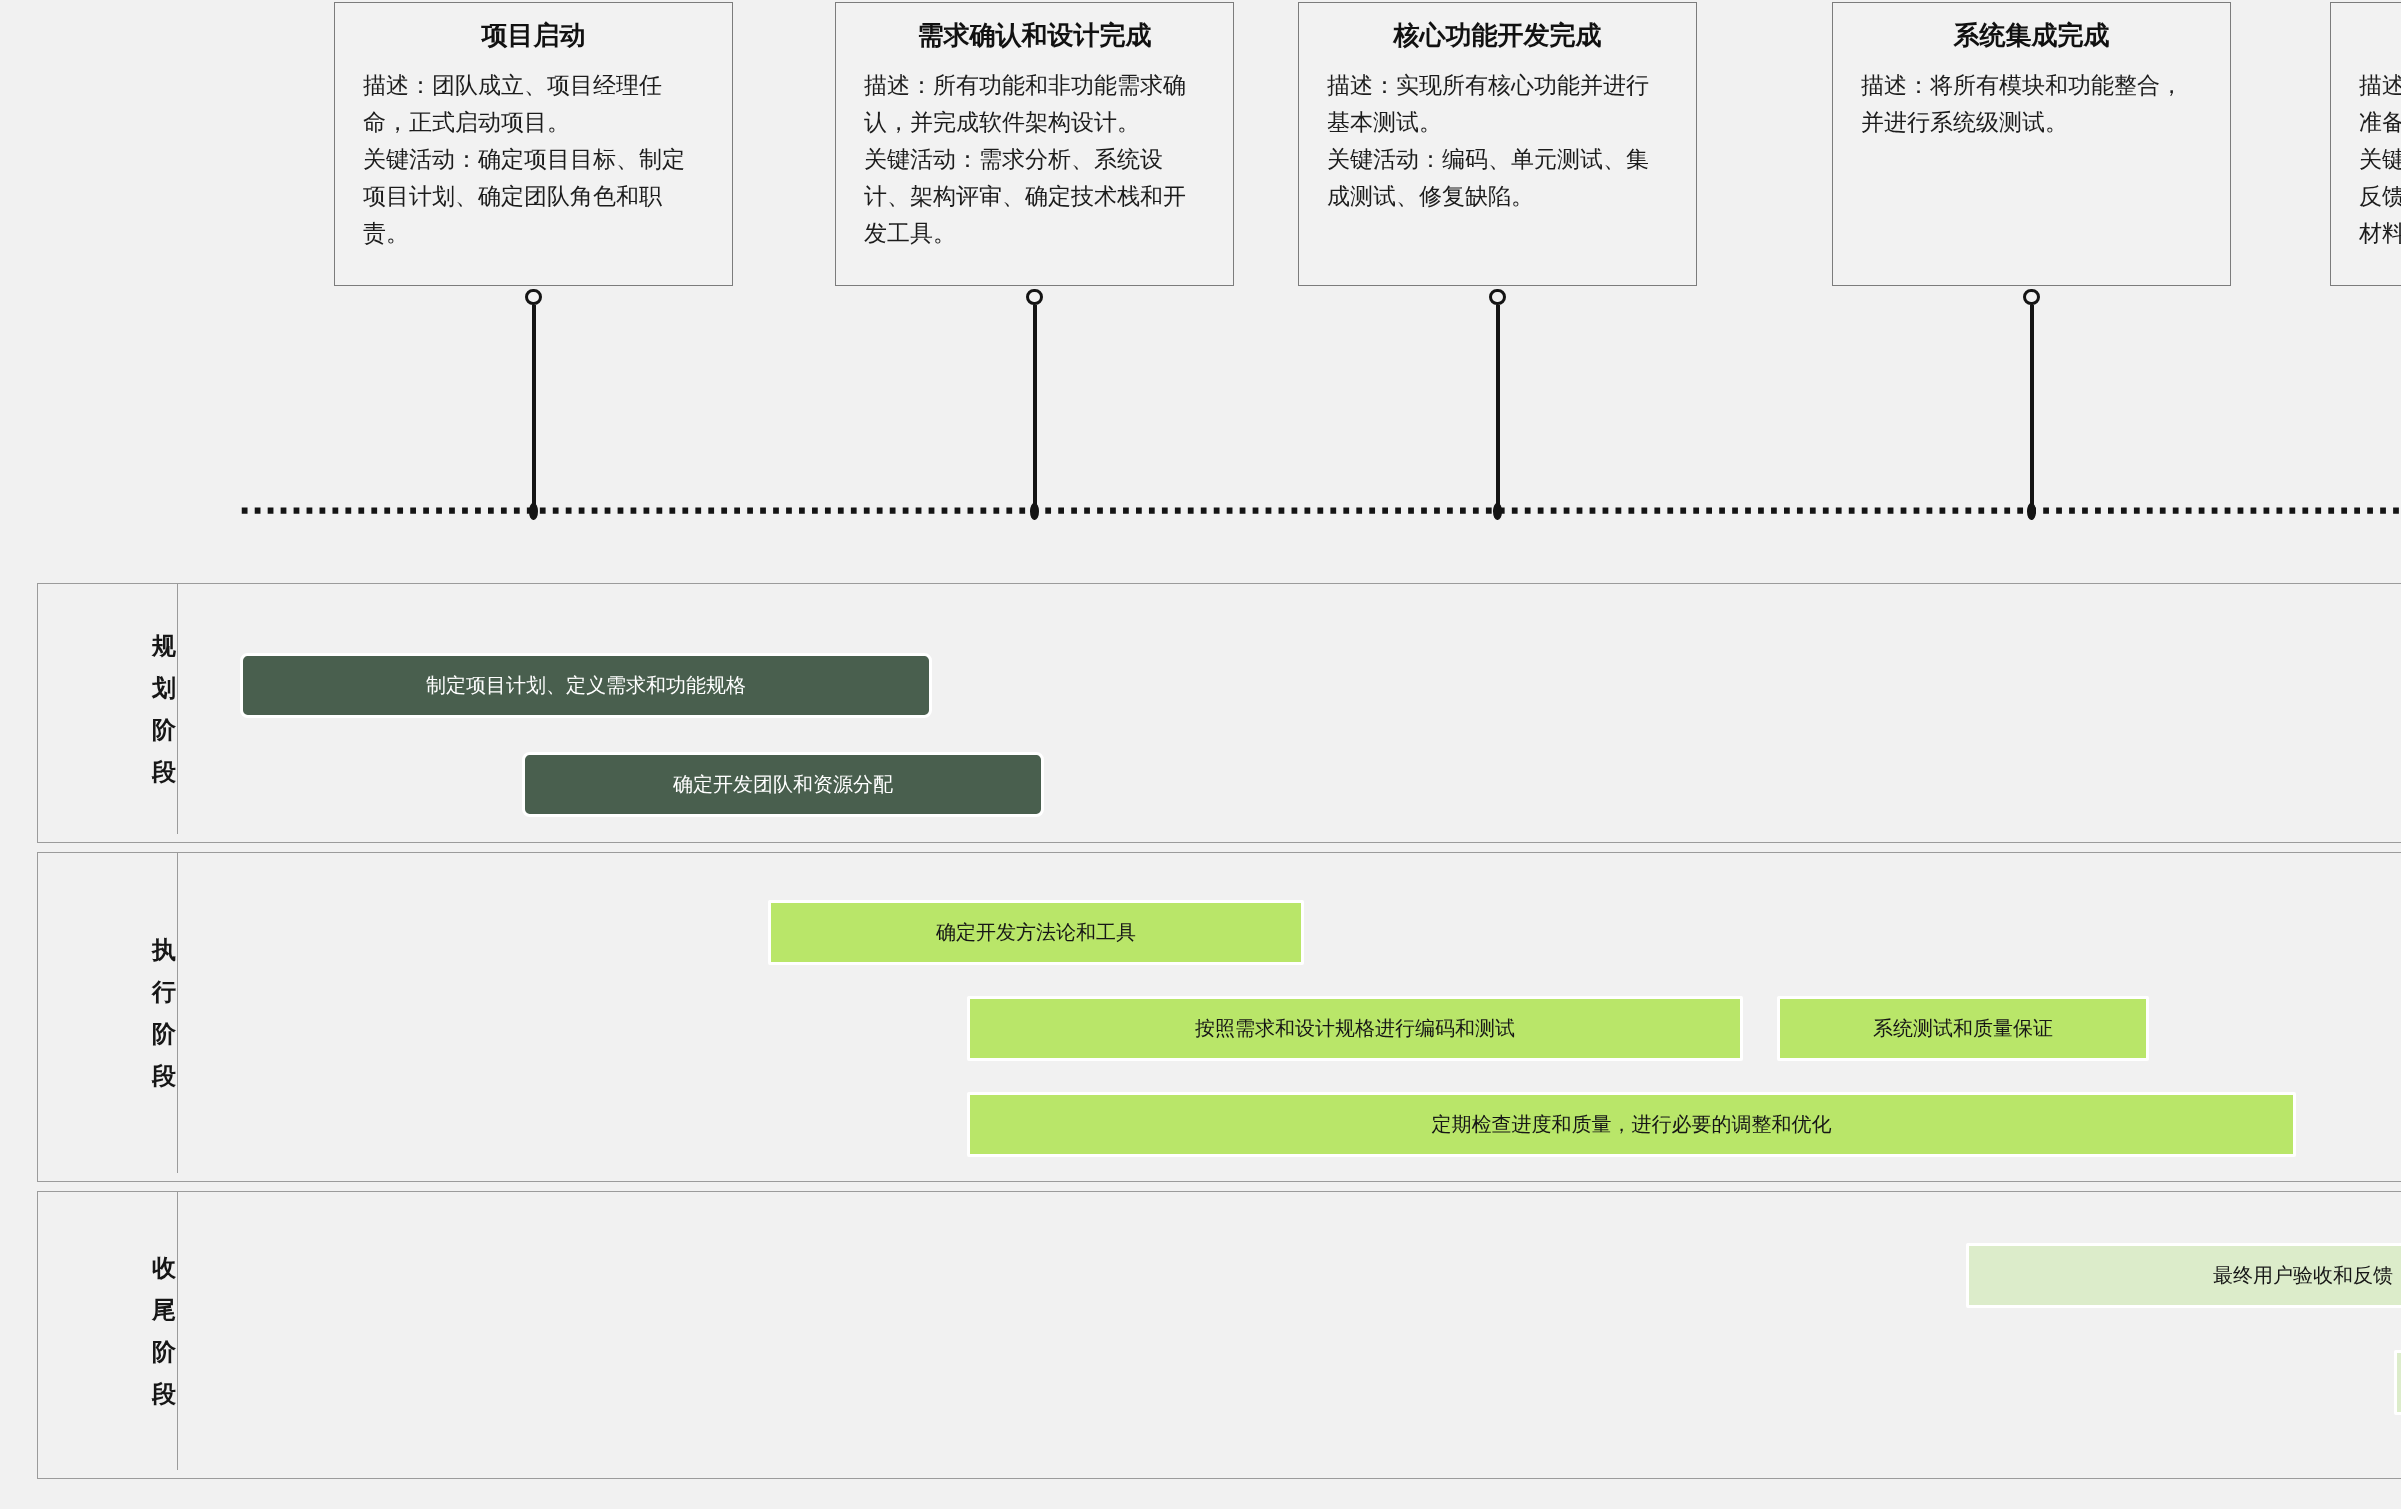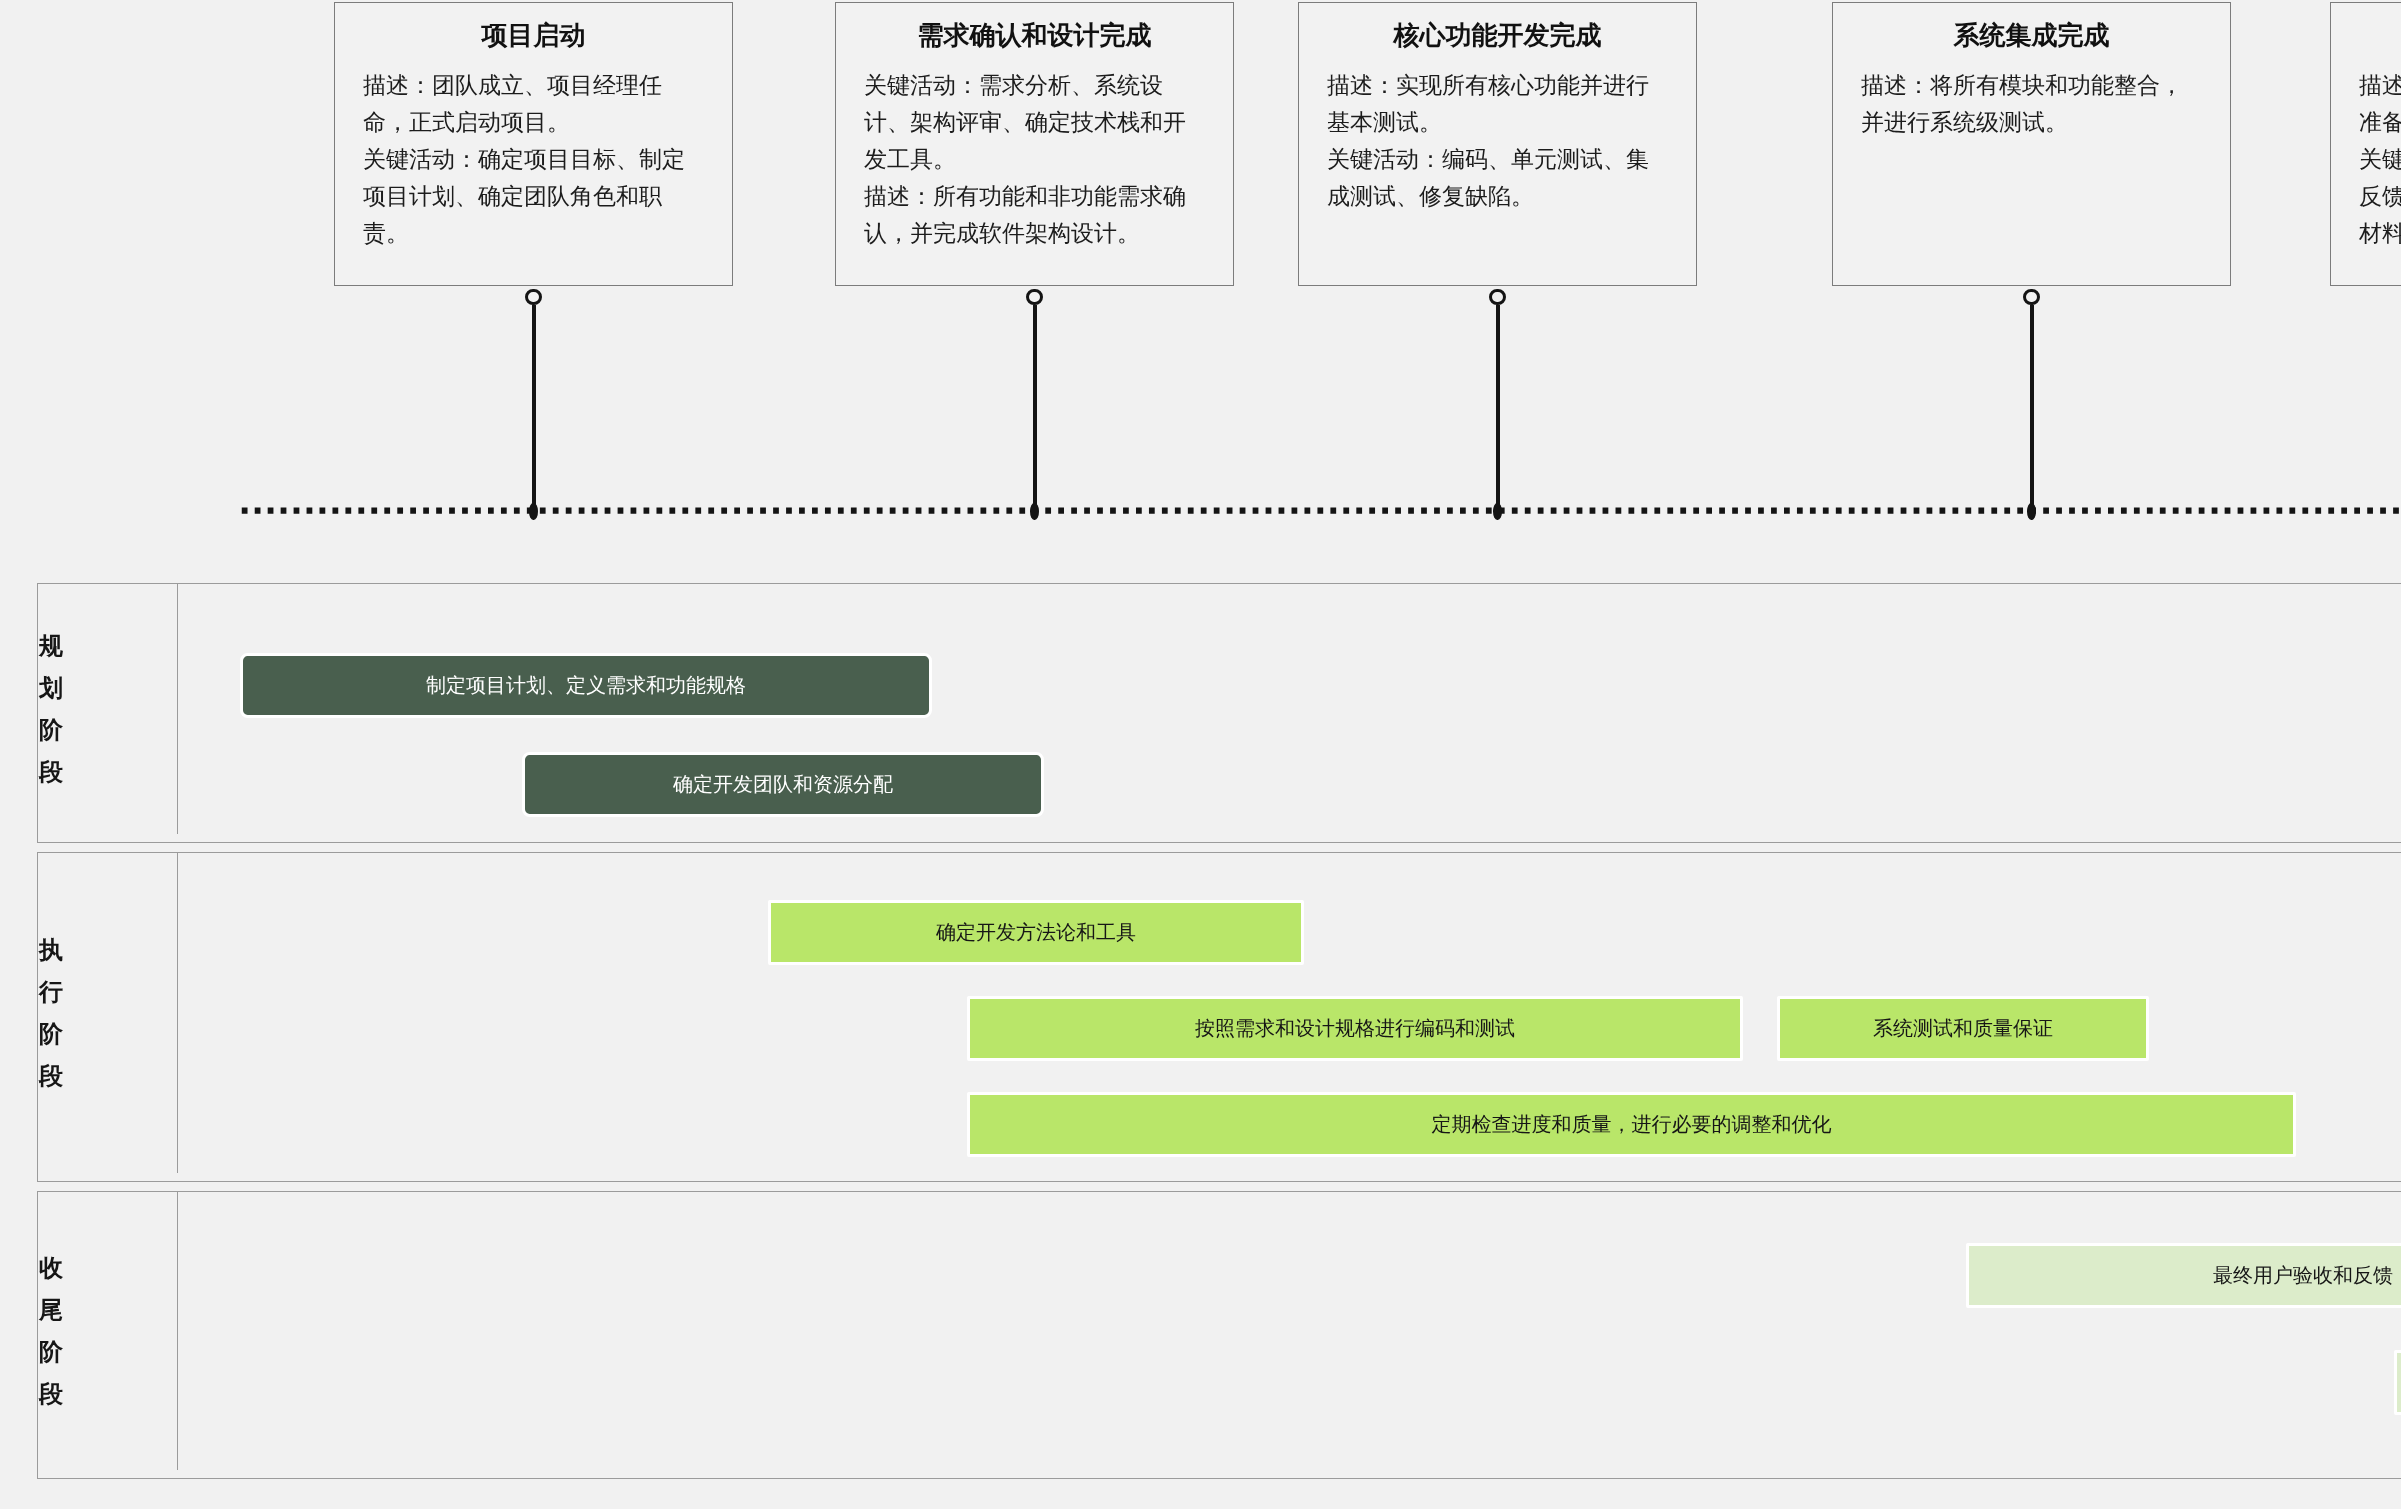--- a/index.html
+++ b/index.html
@@ -41,21 +41,21 @@
   
   #axis-svg{left:0;top:0;width:2896px;height:576px;}
 
   
   .phase-row{
     border:1px solid #9b9b9b;box-sizing:border-box;background:transparent;
   }
   .phase-label-cell{
     position:absolute;left:0;top:0;bottom:8px;width:140px;
     border-right:1px solid #9b9b9b;box-sizing:border-box;
-    display:flex;align-items:center;justify-content:flex-start;
+    display:flex;align-items:center;justify-content:flex-end;
   }
   .phase-label{
     width:1.08em;font-size:24px;font-weight:600;line-height:42px;
     word-break:break-all;text-align:center;color:#161616;
   }
 
   
   .bar{
     box-sizing:border-box;border:3.8px solid #ffffff;
     display:flex;align-items:center;justify-content:center;
@@ -80,22 +80,22 @@
     <div class="ms-body">关键活动：确定项目目标、制定项目计划、确定团队角色和职责。</div>
   </div>
   <div class="ms-circle"></div>
   <div class="ms-line"></div>
   <div class="ms-dot"></div>
 </div>
 
 <div class="abs ms-card" style="left: 835px; top: 1.9px; width: 399px; height: 284px;">
   <div class="ms-box">
     <div class="ms-title">需求确认和设计完成</div>
+    <div class="ms-body">描述：所有功能和非功能需求确认，并完成软件架构设计。</div>
     <div class="ms-body">关键活动：需求分析、系统设计、架构评审、确定技术栈和开发工具。</div>
-    <div class="ms-body">描述：所有功能和非功能需求确认，并完成软件架构设计。</div>
   </div>
   <div class="ms-circle"></div>
   <div class="ms-line"></div>
   <div class="ms-dot"></div>
 </div>
 
 <div class="abs ms-card" style="left: 1298px; top: 1.9px; width: 399px; height: 284px;">
   <div class="ms-box">
     <div class="ms-title">核心功能开发完成</div>
     <div class="ms-body">描述：实现所有核心功能并进行基本测试。</div>

